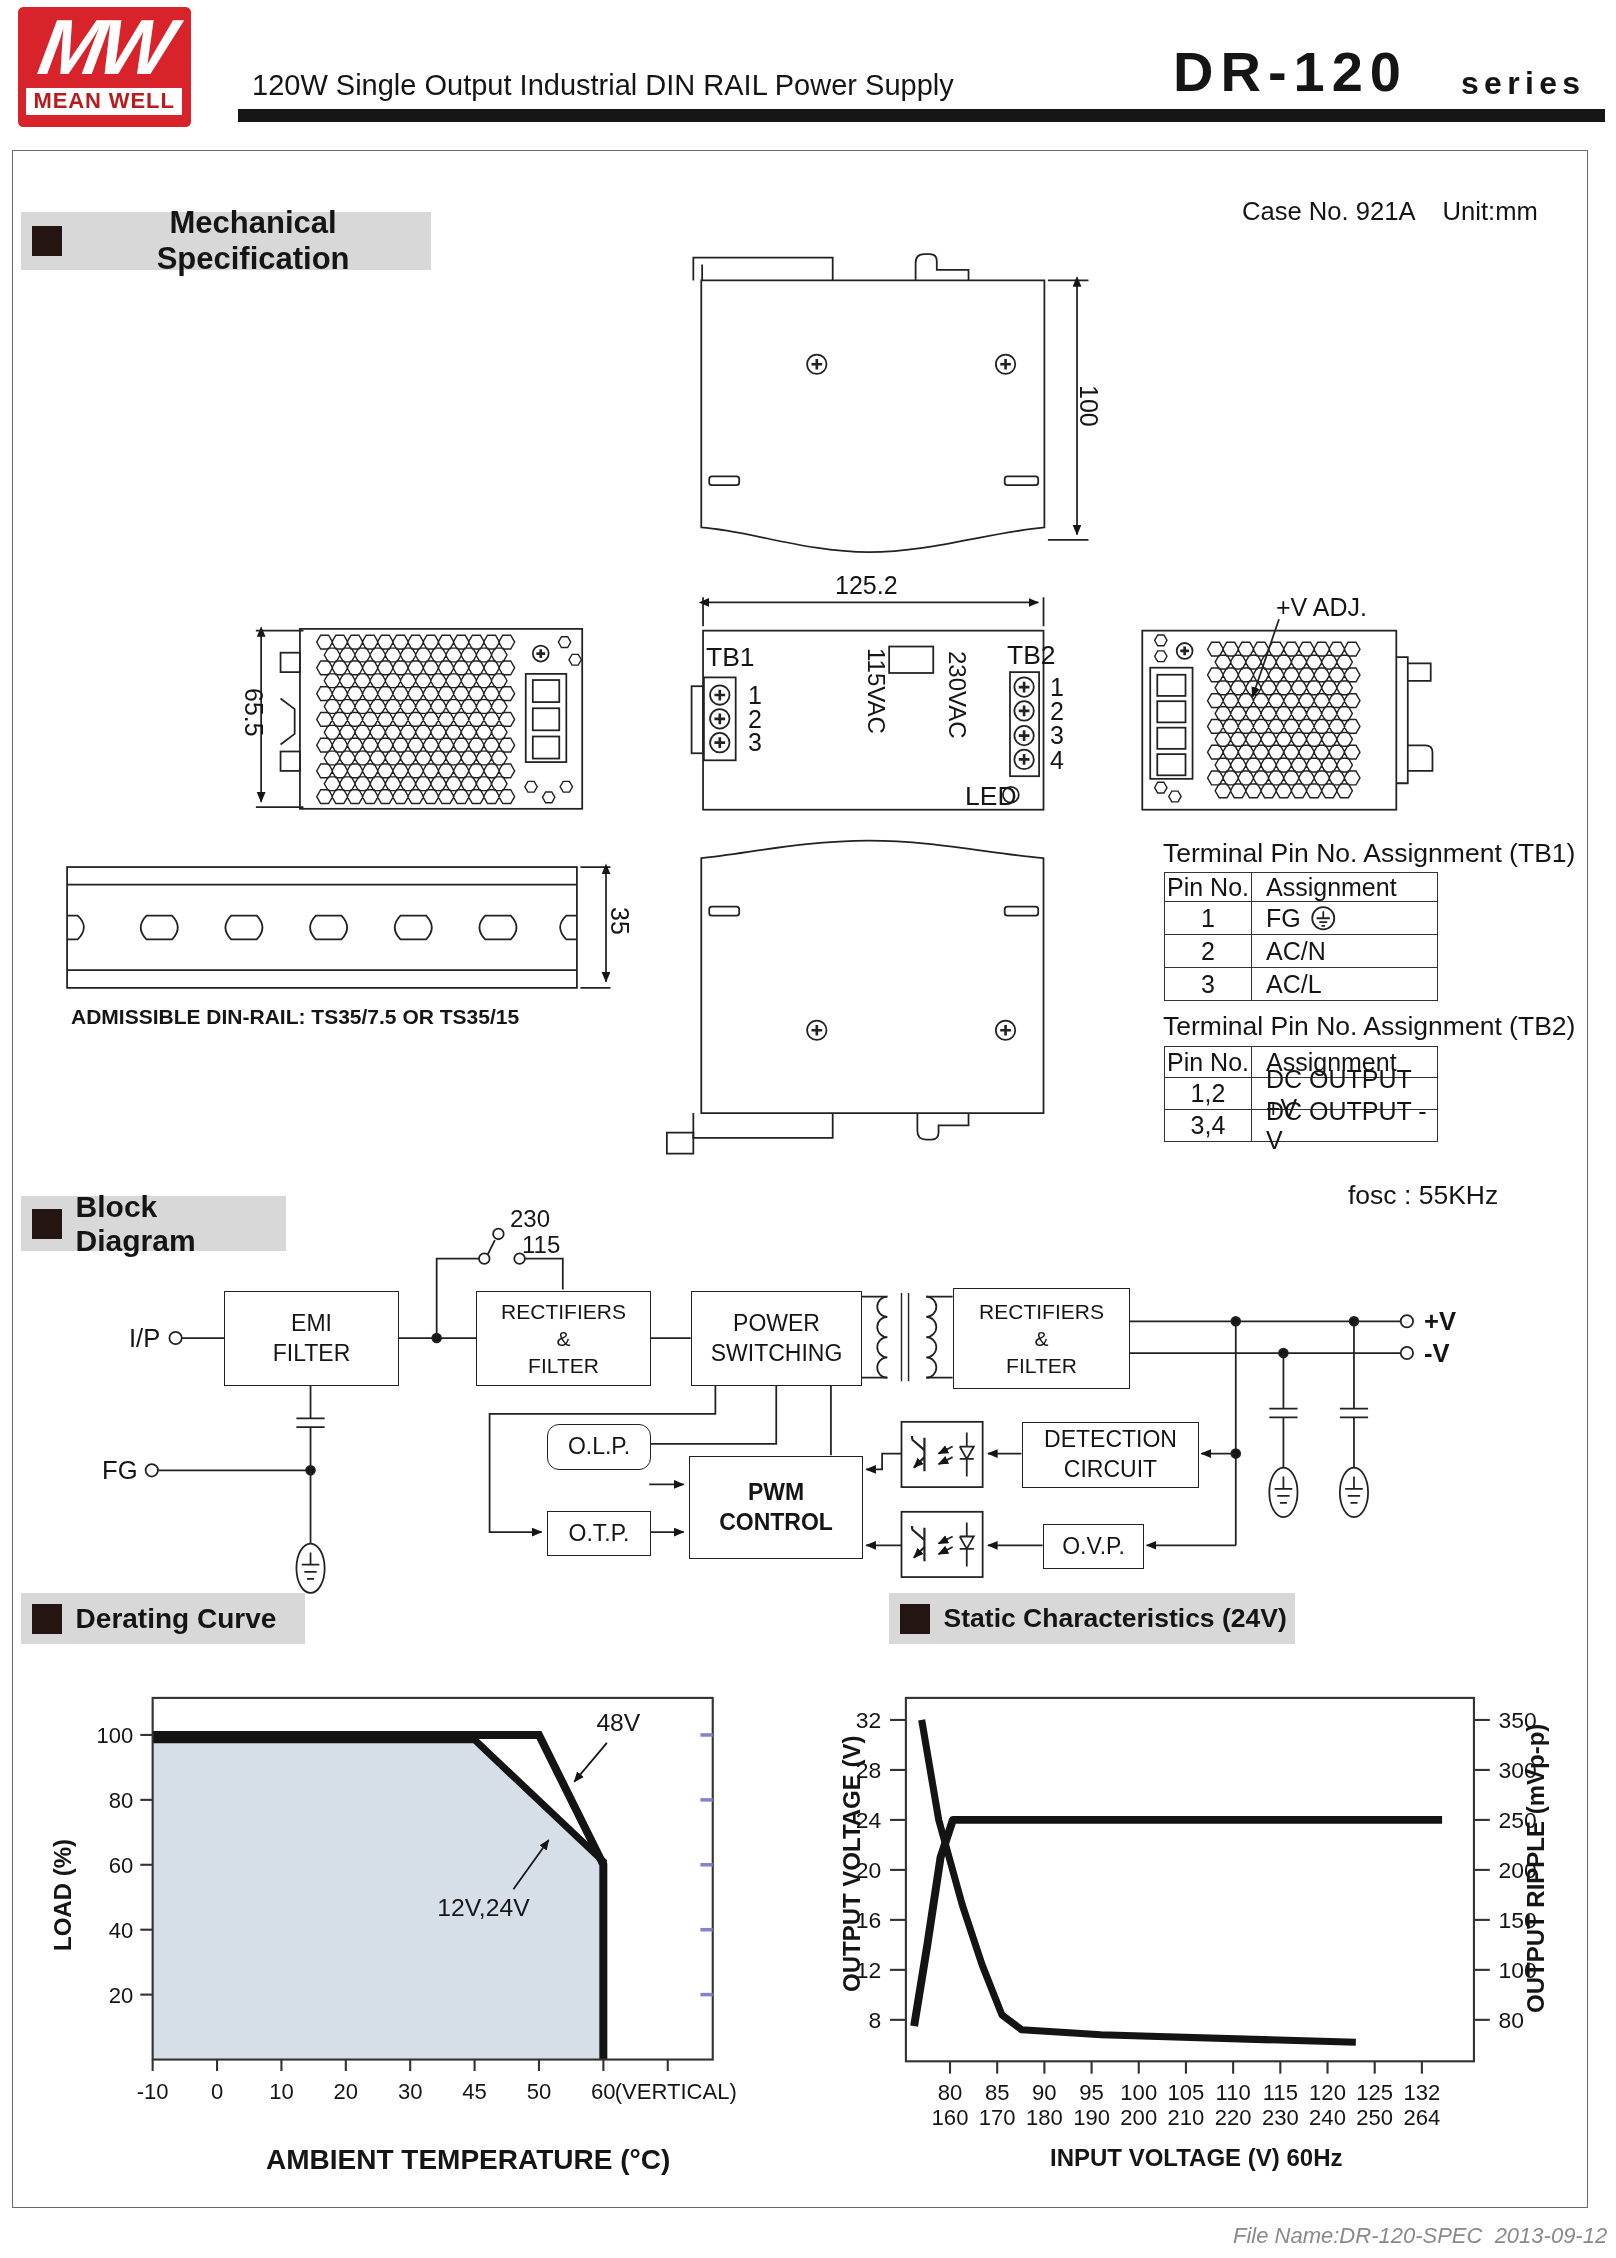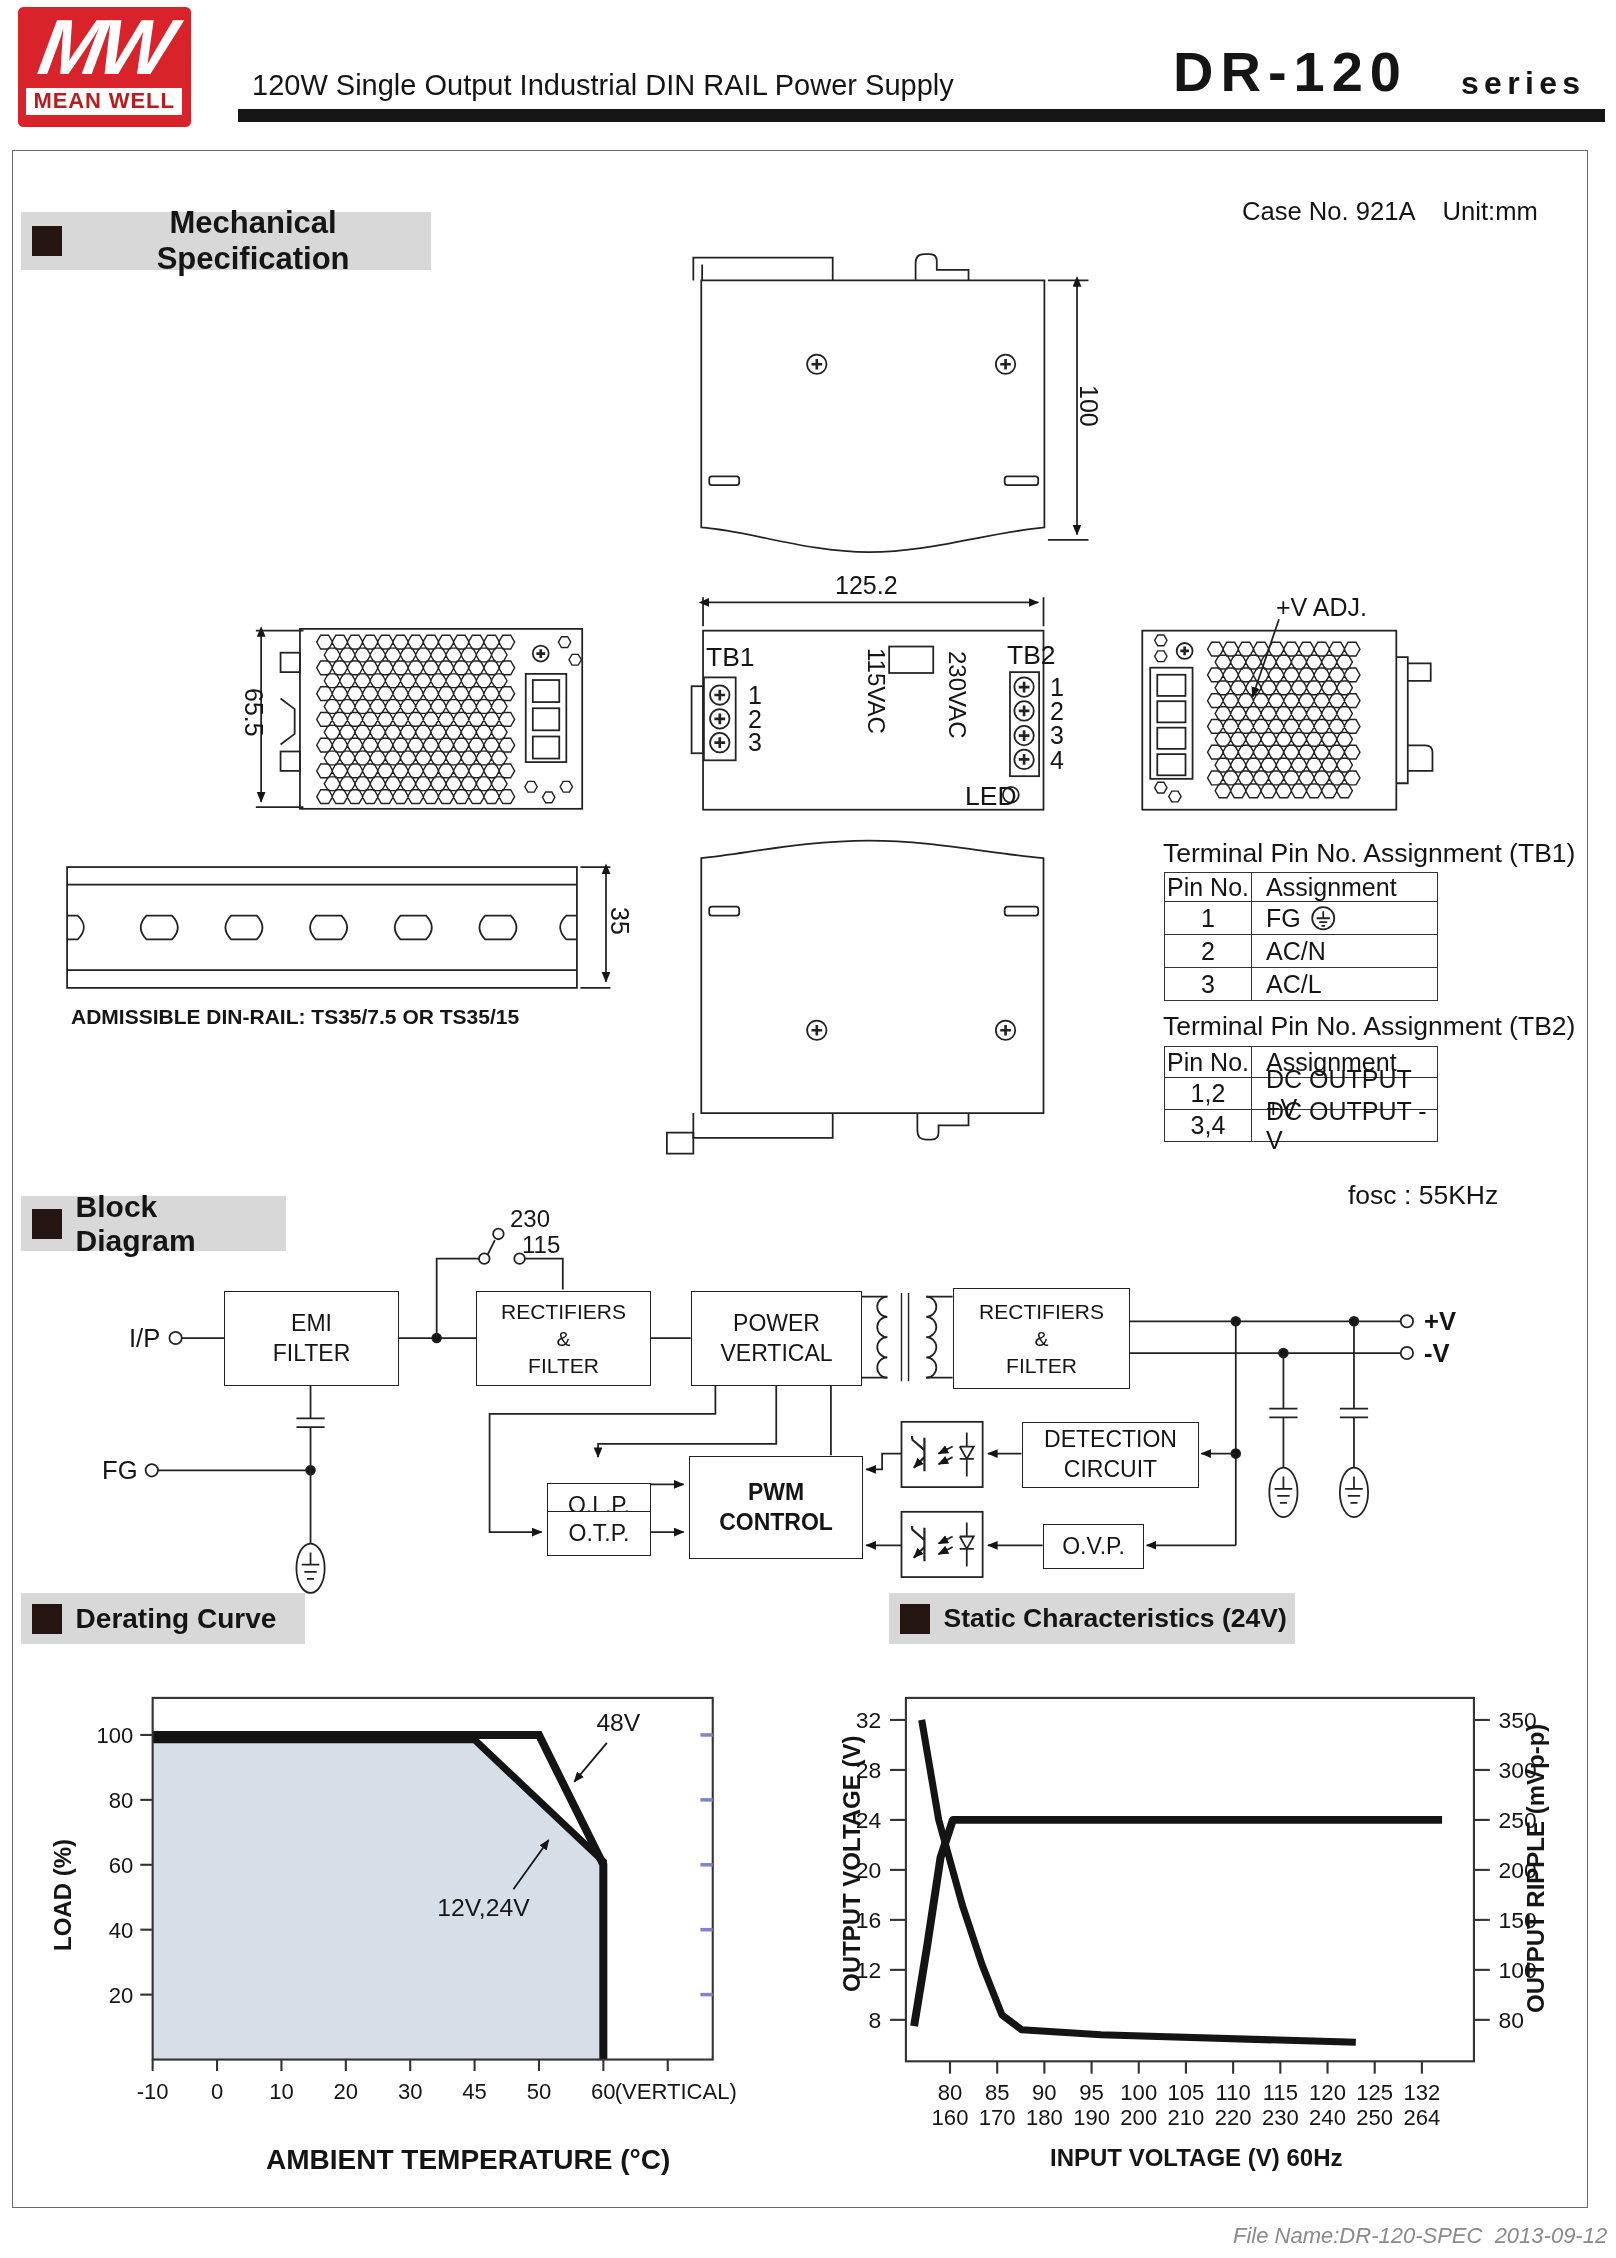--- a/index.html
+++ b/index.html
@@ -409,25 +409,25 @@
 <span class="lbl" style="left:102px;top:1458px;font-size:25.6px;">FG</span>
 <span class="lbl bold" style="left:1424px;top:1309px;font-size:25.6px;">+V</span>
 <span class="lbl bold" style="left:1424px;top:1341px;font-size:25.6px;">-V</span>
 
 <div class="bbox" style="left:224px;top:1291px;width:173px;height:93px;">EMI
 FILTER</div>
 <div class="bbox" style="left:476px;top:1291px;width:173px;height:93px;font-size:21px;">RECTIFIERS
 &amp;
 FILTER</div>
 <div class="bbox" style="left:691px;top:1291px;width:169px;height:93px;">POWER
-VERTICAL</div>
+SWITCHING</div>
 <div class="bbox" style="left:953px;top:1288px;width:175px;height:99px;font-size:21px;">RECTIFIERS
 &amp;
 FILTER</div>
-<div class="bbox" style="left:547px;top:1483px;width:102px;height:44px;">O.L.P.</div>
+<div class="bbox" style="left:547px;top:1424px;width:102px;height:44px;border-radius:12px;">O.L.P.</div>
 <div class="bbox" style="left:547px;top:1511px;width:102px;height:43px;">O.T.P.</div>
 <div class="bbox" style="left:689px;top:1456px;width:172px;height:101px;font-weight:bold;">PWM
 CONTROL</div>
 <div class="bbox" style="left:1022px;top:1422px;width:175px;height:64px;">DETECTION
 CIRCUIT</div>
 <div class="bbox" style="left:1043px;top:1524px;width:99px;height:43px;">O.V.P.</div>
 
 <span class="lbl rotm90 bold" style="left:51px;top:1951px;font-size:24px;">LOAD (%)</span>
 <span class="lbl bold" style="left:266px;top:2146px;font-size:28px;">AMBIENT TEMPERATURE (°C)</span>
 <span class="lbl rotm90 bold" style="left:840px;top:1992px;font-size:24px;">OUTPUT VOLTAGE (V)</span>

